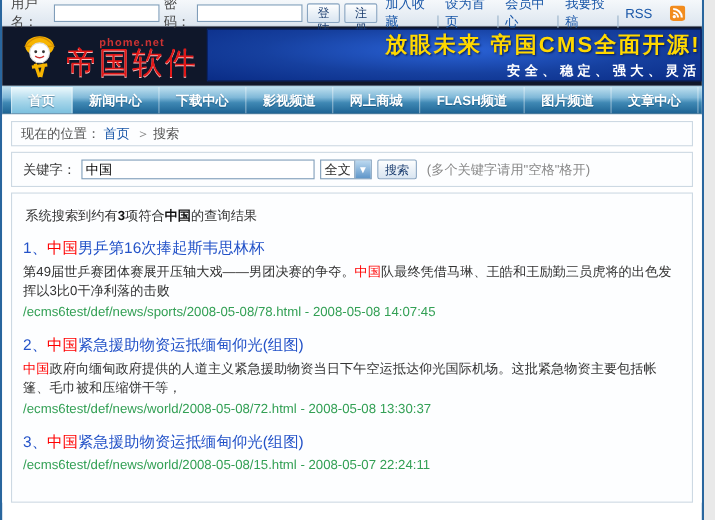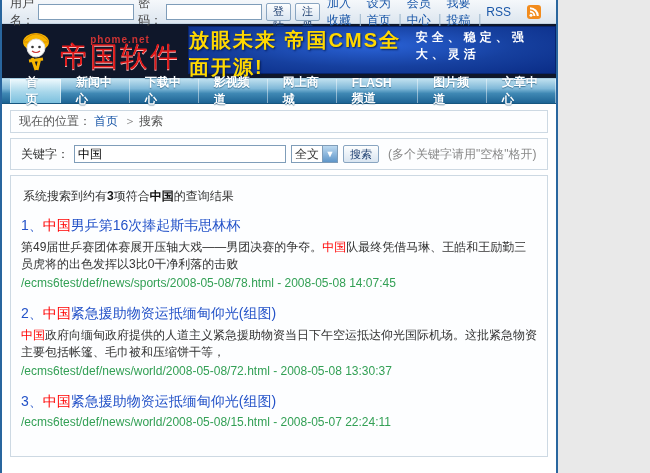--- a/index.html
+++ b/index.html
@@ -1,21 +1,21 @@
 <!DOCTYPE html>
 <html><head>
 <meta charset="utf-8">
 <style>
   * { margin:0; padding:0; box-sizing:border-box; }
   html,body { width:650px; }
   body {
     font-family:"Liberation Sans","DejaVu Sans",sans-serif;
     font-size:12px; color:#333; background:#e9e9e9; overflow:hidden;
   }
-  .page { width:558px; height:473px; background:#fff; border-left:2px solid #29669e; border-right:2px solid #29669e; }
+  .page { width:640px; height:473px; background:#fff; border-left:2px solid #29669e; border-right:2px solid #29669e; }
 
   
   .topbar {
     height:24px; display:flex; align-items:center; justify-content:space-between;
     background:linear-gradient(180deg,#f5f8fb,#dde6ef); border-bottom:1px solid #c2d2e0; padding:0 8px;
   }
   .login-area { display:flex; align-items:center; gap:4px; }
   .login-area label { color:#444; }
   .login-area input {
     width:96px; height:16px; border:1px solid #7f9db9; background:#fff; font-size:11px; padding:0 2px;
@@ -29,21 +29,21 @@
   .top-links a:not(:last-child)::after { content:"|"; color:#9db6cc; position:absolute; right:-2px; }
   .rss-link { display:inline-flex; align-items:center; gap:16px; }
 
   
   .header { height:54px; display:flex; background:#0f172a; }
   .logo { width:186px; display:flex; align-items:center; padding-left:16px; gap:6px; }
   .logo-text .site { color:#c33; font-size:10px; font-weight:bold; letter-spacing:1px; text-align:center; }
   .logo-text .name { color:#e01818; font-size:28px; font-weight:normal; letter-spacing:2px; line-height:24px;
     text-shadow:0 1px 0 #f8bcbc; }
   .banner {
-    flex:1; margin:2px 0 4px 0; display:flex; flex-direction:row; align-items:flex-start; justify-content:center;
+    flex:1; margin:2px 0 4px 0; display:flex; flex-direction:column; align-items:flex-end; justify-content:center;
     background:radial-gradient(ellipse at 50% 40%, #2a63d8 0%, #16409f 55%, #0a2c86 100%);
     border:1px solid #08246d;
   }
   .banner .line1 { color:#ffd800; font-size:20px; font-weight:bold; letter-spacing:2px;
     text-shadow:1px 1px 2px #051a52; }
   .banner .line2 { color:#fff; font-size:12px; font-weight:bold; letter-spacing:4px; margin-top:2px; }
 
   
   .nav {
     height:26px; display:flex; align-items:stretch; padding-left:8px;

